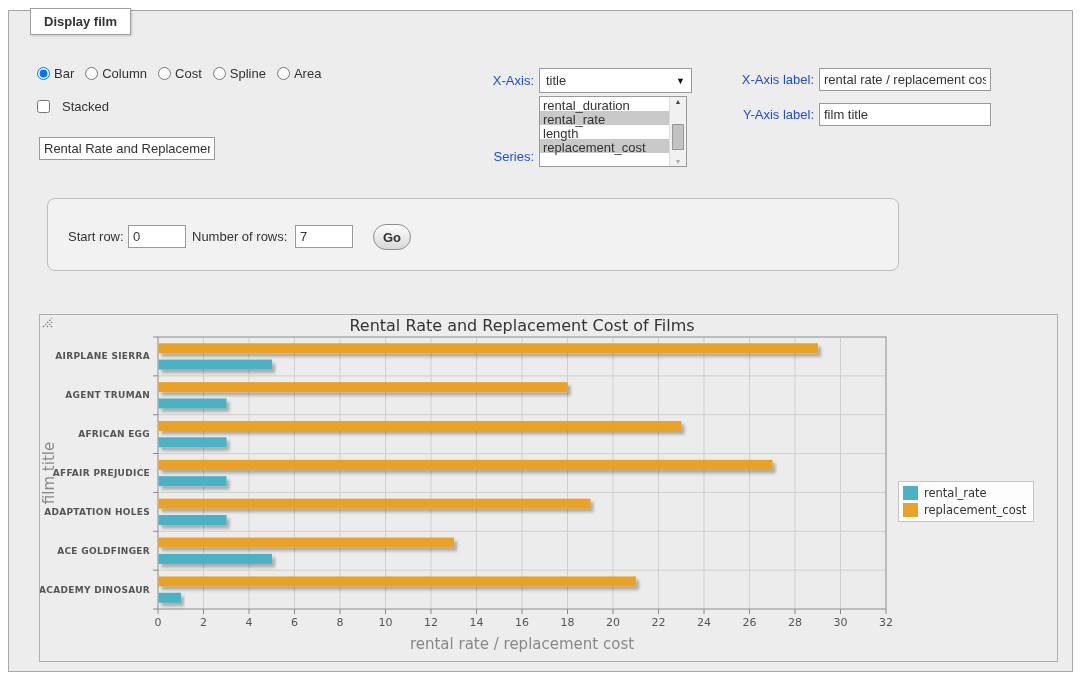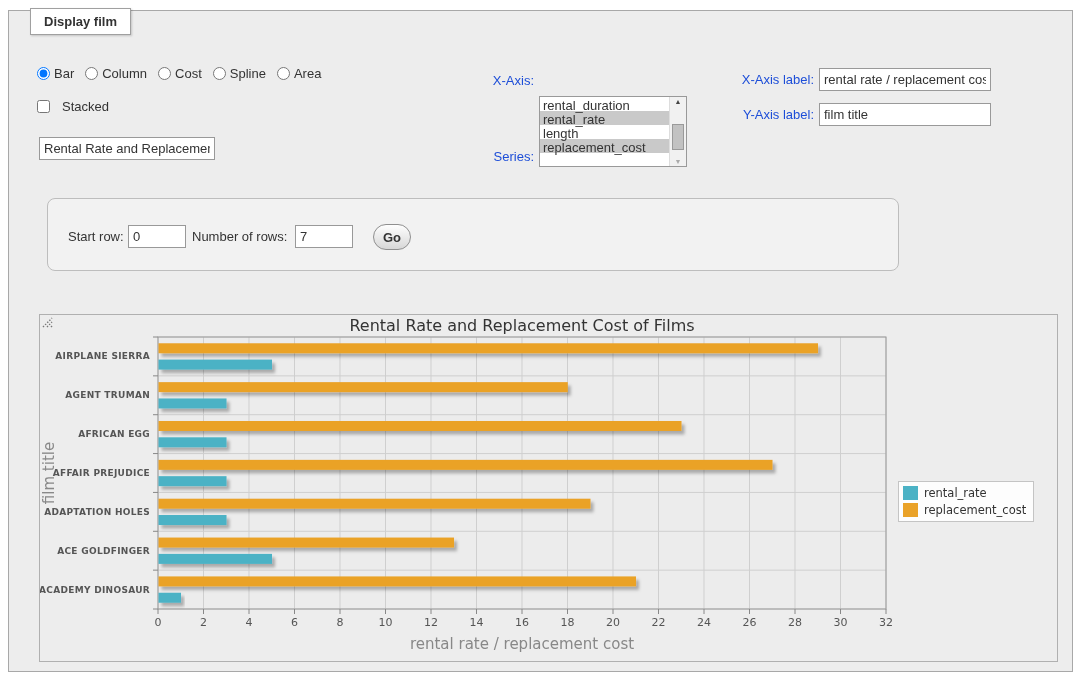--- a/index.html
+++ b/index.html
@@ -101,20 +101,24 @@
     </div>
 
   <div class="chk-row">
     <input type="checkbox" id="stacked" style="">
     <label for="stacked">Stacked</label>
   </div>
 
   <input type="text" class="title-input" value="Rental Rate and Replacement Cost of Films" style="">
 
   <span class="lbl lbl-xaxis">X-Axis:</span>
+  <div class="select-box">
+    <span class="val">title</span>
+    <span class="arrow">▼</span>
+  </div>
 
   <span class="lbl lbl-series">Series:</span>
   <div class="listbox">
     <div class="opts">
         <div class="list-option">rental_duration</div>
         <div class="list-option sel">rental_rate</div>
         <div class="list-option">length</div>
         <div class="list-option sel">replacement_cost</div>
       </div>
     <div class="sb">

